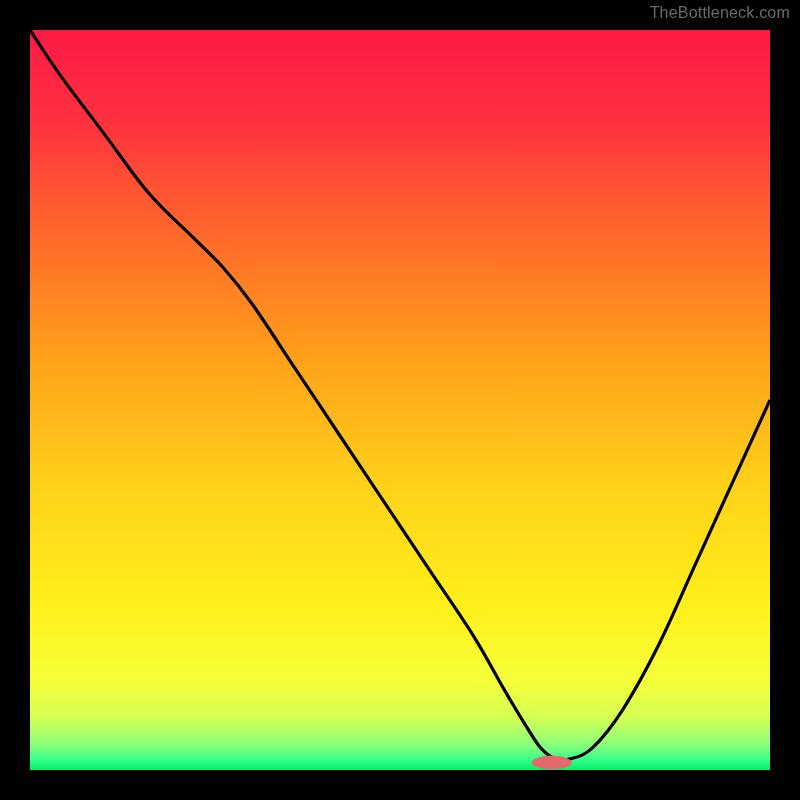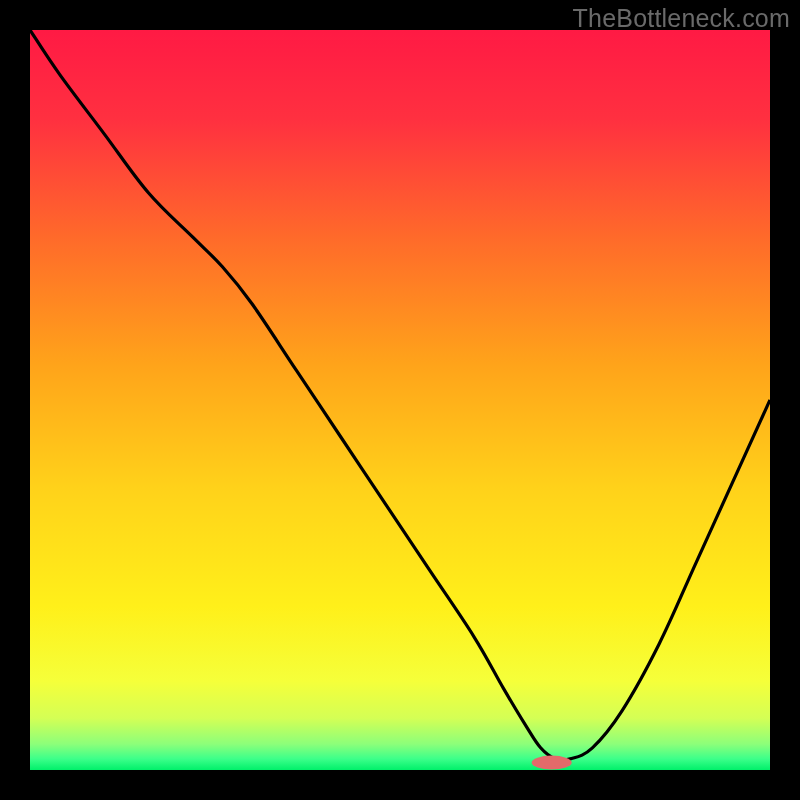--- a/index.html
+++ b/index.html
@@ -15,21 +15,21 @@
     position: relative;
     width: 800px;
     height: 800px;
     background: #000;
   }
   .watermark {
     position: absolute;
     top: 4px;
     right: 10px;
     color: #6a6a6a;
-    font-size: 25px;
+    font-size: 16px;
     letter-spacing: 0.2px;
     z-index: 5;
   }
   svg.plot {
     position: absolute;
     top: 0;
     left: 0;
     width: 800px;
     height: 800px;
   }

